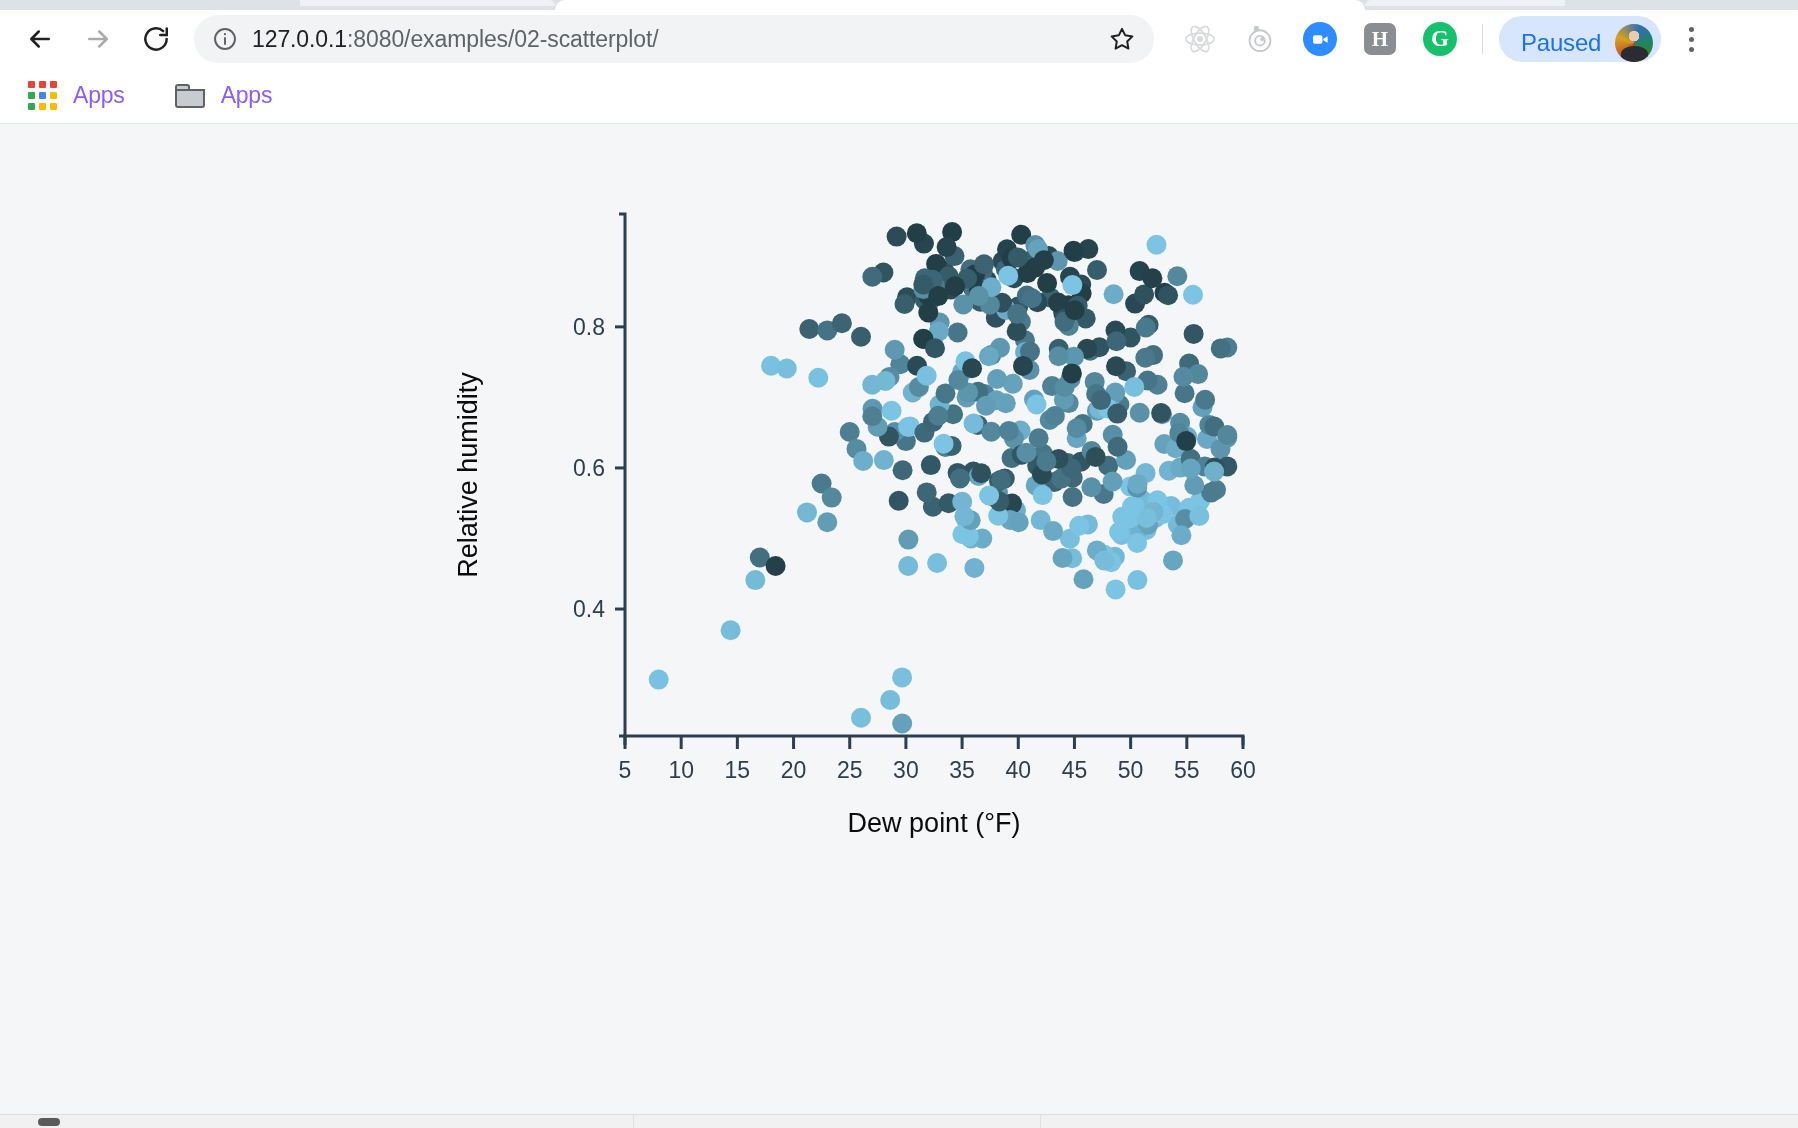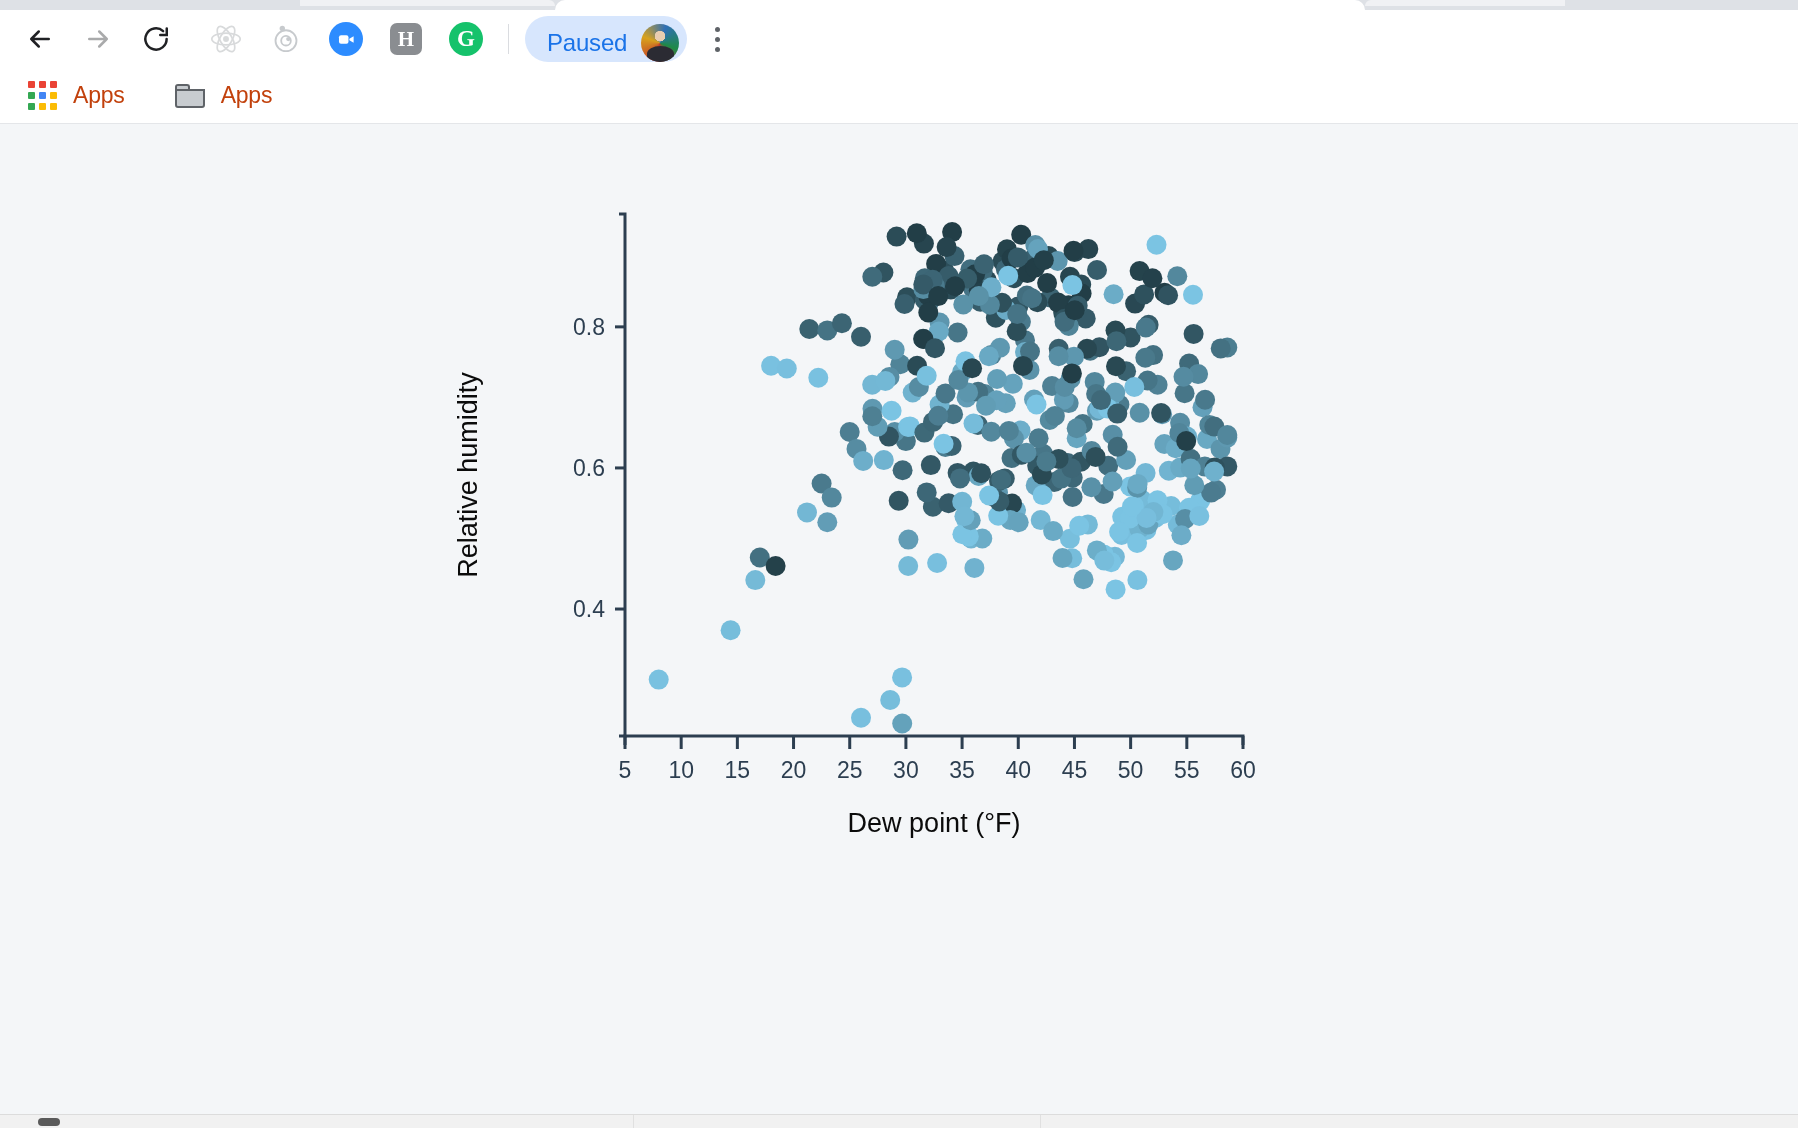--- a/index.html
+++ b/index.html
@@ -120,21 +120,21 @@
 
   
   .bookmarks {
     position: absolute; left: 0; top: 68px; width: 1798px; height: 56px;
     background: #ffffff; display: flex; align-items: center;
     border-bottom: 1px solid #e4e6e9;
   }
   .bm { display: flex; align-items: center; cursor: pointer; border-radius: 6px;
         padding: 5px 10px; }
   .bm-apps { margin-left: 18px; }
-  .bm-label { font-size: 23px; color: #c2410c; margin-left: 16px; letter-spacing: -.2px; }
+  .bm-label { font-size: 23px; color: #8b5cf6; margin-left: 16px; letter-spacing: -.2px; }
   .apps-grid { display: grid; grid-template-columns: repeat(3, 7px);
                grid-template-rows: repeat(3, 7px); gap: 4px; }
   .apps-grid i { display: block; width: 7px; height: 7px; border-radius: 1px; }
   .folder-icon { width: 30px; height: 24px; position: relative; }
   .folder-icon .fb { position: absolute; left: 0; bottom: 0; width: 30px; height: 19px;
                      background: #c8ccd0; border: 2px solid #5f6368; border-radius: 0 0 3px 3px; }
   .folder-icon .ft { position: absolute; left: 0; top: 0; width: 15px; height: 7px;
                      background: #c8ccd0; border: 2px solid #5f6368; border-bottom: none;
                      border-radius: 3px 3px 0 0; }
 
@@ -191,20 +191,35 @@
 
   <div class="navbtn">
     <span>
       <svg width="30" height="30" viewBox="0 0 24 24" fill="none" stroke="#202124" stroke-width="2" stroke-linecap="round">
         <path d="M20.5 12a8.5 8.5 0 1 1-2.8-6.3"></path>
         <path d="M20.6 3.6v5.2h-5.2"></path>
       </svg>
     </span>
   </div>
 
+  <div class="omnibox">
+    <span class="info-icon">
+      <svg width="26" height="26" viewBox="0 0 24 24" fill="none" stroke="#5f6368" stroke-width="1.8">
+        <circle cx="12" cy="12" r="9.2"></circle>
+        <line x1="12" y1="11" x2="12" y2="16.6" stroke-linecap="round"></line>
+        <circle cx="12" cy="7.6" r="1.05" fill="#5f6368" stroke="none"></circle>
+      </svg>
+    </span>
+    <span class="url" title="127.0.0.1:8080/examples/02-scatterplot/"><span class="host">127.0.0.1</span><span class="rest">:8080/examples/02-scatterplot/</span></span>
+    <span class="star-btn">
+      <svg width="28" height="28" viewBox="0 0 24 24" fill="none" stroke="#202124" stroke-width="1.7" stroke-linejoin="round">
+        <path d="M12 3.3l2.75 5.57 6.15.9-4.45 4.33 1.05 6.12L12 17.33l-5.5 2.89 1.05-6.12L3.1 9.77l6.15-.9z"></path>
+      </svg>
+    </span>
+  </div>
 
   <div class="ext-zone">
     <div class="ext ext-react">
       <svg width="34" height="34" viewBox="0 0 24 24" fill="none" stroke="#80868b" stroke-width="1.2">
         <circle cx="12" cy="12" r="2.1" fill="#80868b" stroke="none"></circle>
         <ellipse cx="12" cy="12" rx="10" ry="4.2"></ellipse>
         <ellipse cx="12" cy="12" rx="10" ry="4.2" transform="rotate(60 12 12)"></ellipse>
         <ellipse cx="12" cy="12" rx="10" ry="4.2" transform="rotate(120 12 12)"></ellipse>
       </svg>
     </div>

